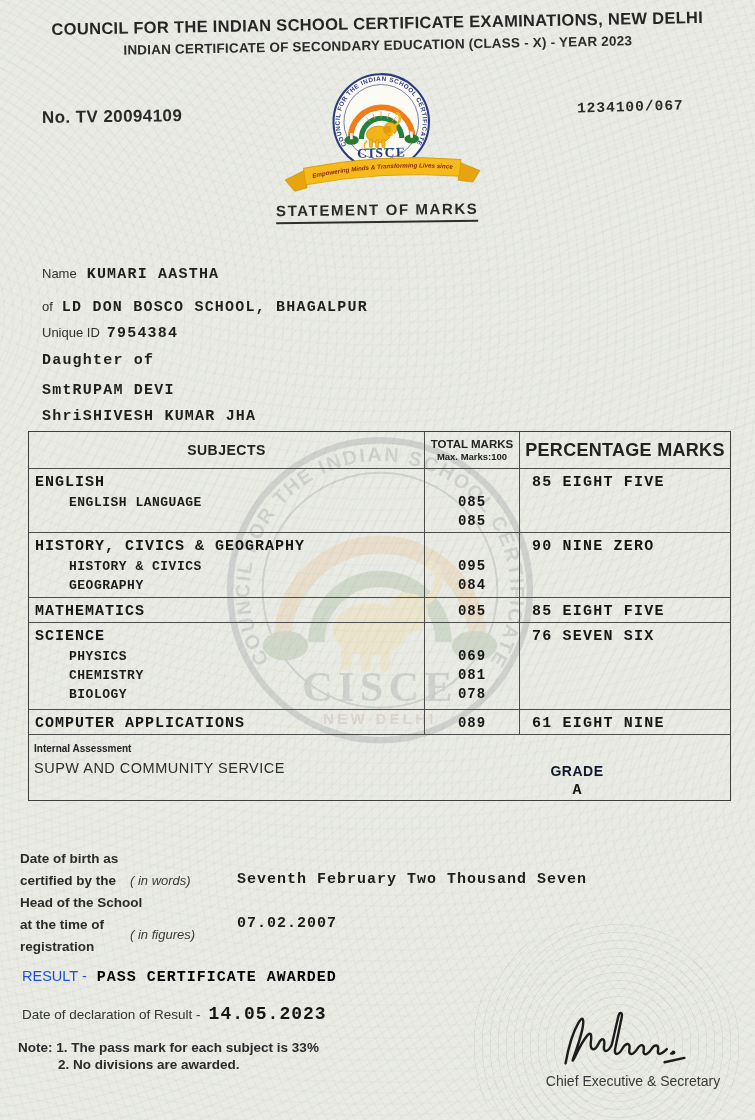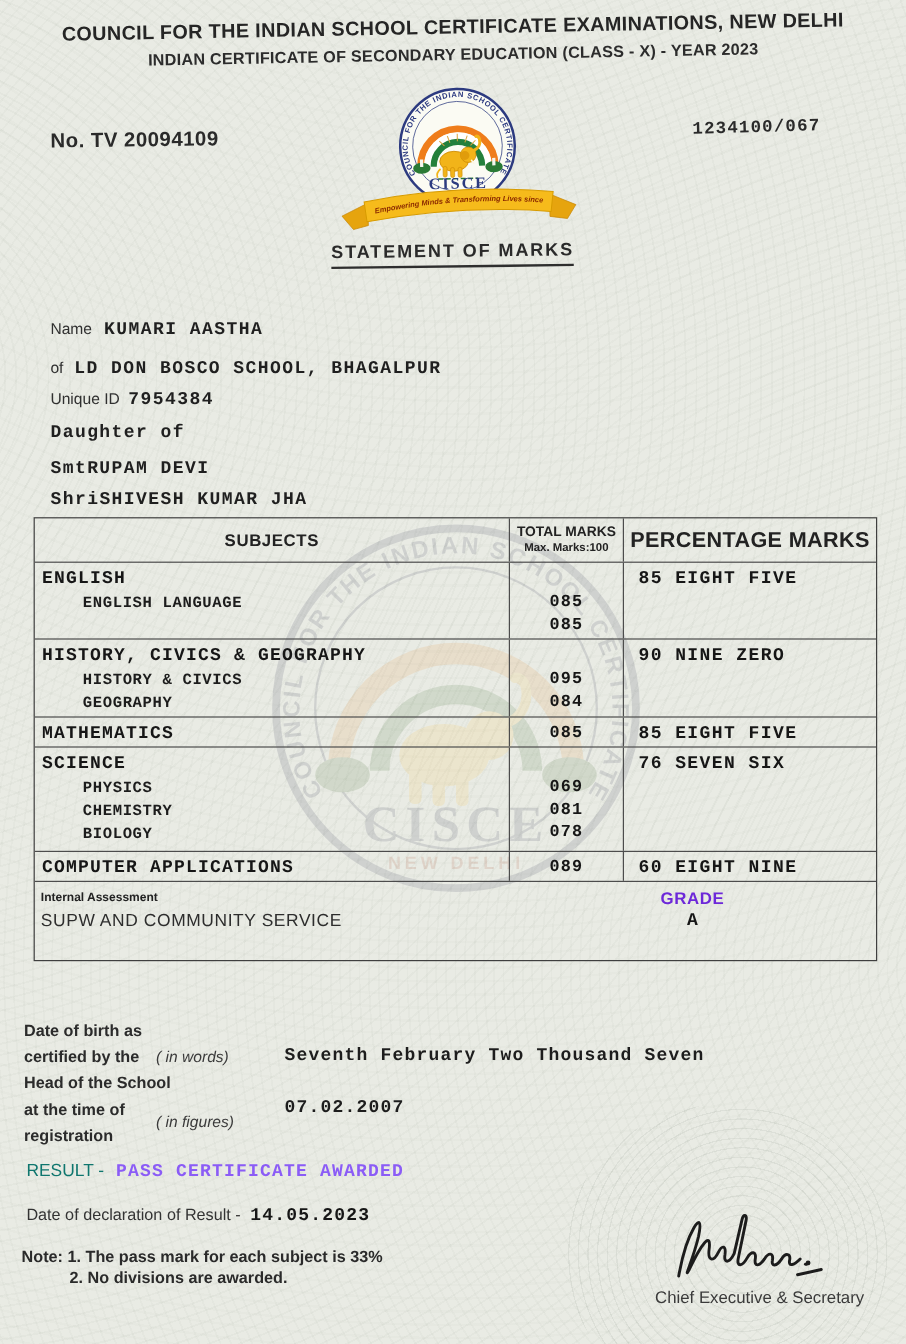--- a/index.html
+++ b/index.html
@@ -64,36 +64,36 @@
   .sub{font-family:"Liberation Mono",monospace;font-weight:bold;font-size:13px;letter-spacing:.5px;height:19px;line-height:19px;padding-left:40px;color:#1c1c1c;white-space:nowrap;}
   .mline{font-family:"Liberation Mono",monospace;font-weight:bold;font-size:14px;letter-spacing:1px;height:19px;line-height:19px;text-align:center;color:#161616;}
   .mline.h21{height:21px;line-height:21px;}
   .pct{font-family:"Liberation Mono",monospace;font-weight:bold;font-size:15px;letter-spacing:1.2px;height:21px;line-height:21px;padding-left:12px;color:#161616;white-space:nowrap;}
   .r-eng{height:64px;} .r-hin{height:25px;} .r-his{height:65px;} .r-mat{height:25px;align-items:flex-end;} .r-sci{height:87px;} .r-com{height:25px;}
   .r-int{height:43px;}
   .int-left{flex:1;padding:4px 0 0 5px;box-sizing:border-box;}
   .int-l1{font-size:10px;font-weight:bold;color:#222;height:20px;line-height:20px;}
   .int-l2{font-size:14.5px;letter-spacing:.5px;color:#2d2d2d;height:19px;line-height:19px;}
   .int-right{width:306px;text-align:center;padding-top:4px;box-sizing:border-box;}
-  .grade-lbl{font-size:14px;font-weight:bold;letter-spacing:.5px;height:19px;line-height:19px;color:#6d28d9;}
+  .grade-lbl{font-size:14px;font-weight:bold;letter-spacing:.5px;height:19px;line-height:19px;color:#0f172a;margin-top:23px;}
   .grade-val{font-family:"Liberation Mono",monospace;font-weight:bold;font-size:15px;height:19px;line-height:19px;color:#161616;}
   
   .dob-lbl{left:20px;font-size:13.5px;font-weight:bold;color:#2b2b2b;z-index:2;white-space:nowrap;}
   .d0{top:851px;} .d1{top:873px;} .d2{top:895px;} .d3{top:917px;} .d4{top:939px;}
   .dob-it{left:130px;font-size:13px;font-style:italic;font-weight:normal;color:#3a3a3a;z-index:2;}
   .dw{top:873px;} .df{top:927px;}
   .dob-val{left:237px;font-family:"Liberation Mono",monospace;font-weight:bold;font-size:15px;letter-spacing:1px;color:#1d1d1d;z-index:2;white-space:nowrap;}
   .dvw{top:871px;} .dvf{top:915px;}
   
   .result{left:22px;top:967px;z-index:2;white-space:nowrap;}
-  .result .rl{font-size:14.5px;color:#0f766e;}
-  .result .rv{font-family:"Liberation Mono",monospace;font-weight:bold;font-size:15px;letter-spacing:1px;color:#8b5cf6;margin-left:10px;}
+  .result .rl{font-size:14.5px;color:#1d4ed8;}
+  .result .rv{font-family:"Liberation Mono",monospace;font-weight:bold;font-size:15px;letter-spacing:1px;color:#000000;margin-left:10px;}
   .decl{left:22px;top:1004px;z-index:2;white-space:nowrap;}
   .decl .dl{font-size:13.5px;color:#333;}
-  .decl .dv{font-family:"Liberation Mono",monospace;font-weight:bold;font-size:15px;letter-spacing:1px;color:#161616;margin-left:8px;}
+  .decl .dv{font-family:"Liberation Mono",monospace;font-weight:bold;font-size:18px;letter-spacing:1px;color:#161616;margin-left:8px;}
   .note{left:18px;top:1040px;z-index:2;font-size:13.5px;font-weight:bold;color:#2a2a2a;}
   .note .n2{margin-left:40px;margin-top:2px;}
   
   .sig{left:548px;top:993px;width:165px;z-index:2;}
   .sig-title{left:543px;top:1073px;width:180px;text-align:center;font-size:14px;color:#3a3a3a;z-index:2;white-space:nowrap;}
   
   .circ-txt{font-family:"Liberation Sans",sans-serif;font-size:6.1px;font-weight:bold;letter-spacing:.55px;fill:#2c3a80;}
   .cisce-txt{font-family:"Liberation Serif",serif;font-size:13px;font-weight:bold;letter-spacing:1.6px;fill:#2c3a80;}
   .nd-txt{font-family:"Liberation Sans",sans-serif;font-size:4.6px;font-weight:bold;letter-spacing:1px;fill:#c23a28;}
   .rib-txt{font-family:"Liberation Sans",sans-serif;font-size:6px;font-weight:bold;font-style:italic;fill:#8a2800;}
@@ -283,21 +283,21 @@
     </div>
 
     <div class="tr r-com">
       <div class="c1">
           <div class="main">COMPUTER APPLICATIONS</div>
         </div>
       <div class="c2">
           <div class="mline h21">089</div>
         </div>
       <div class="c3">
-          <div class="pct">60 EIGHT NINE</div>
+          <div class="pct">61 EIGHT NINE</div>
         </div>
     </div>
 
     <div class="tr r-int">
       <div class="int-left">
         <div class="int-l1">Internal Assessment</div>
         <div class="int-l2">SUPW AND COMMUNITY SERVICE</div>
       </div>
       <div class="int-right">
         <div class="grade-lbl">GRADE</div>

